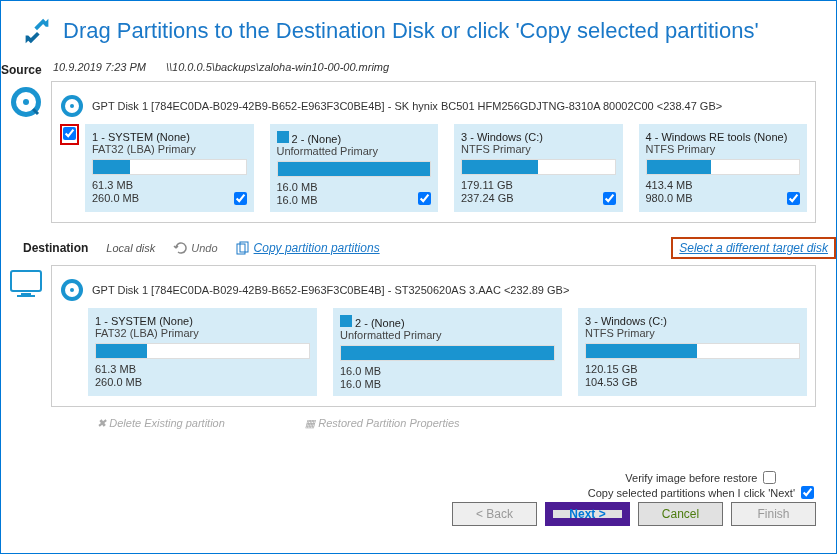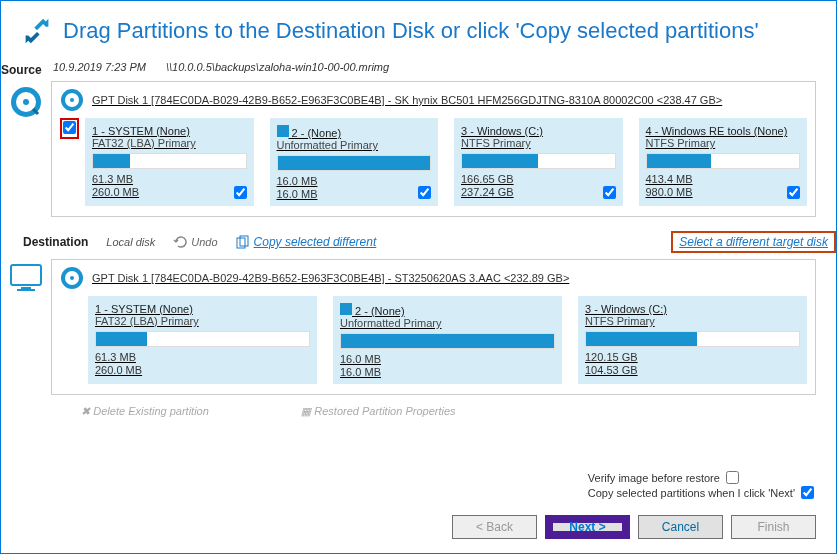--- a/index.html
+++ b/index.html
@@ -5,47 +5,47 @@
   *{box-sizing:border-box;margin:0;padding:0;font-family:"Segoe UI",Arial,sans-serif;font-size:11px;}
   body{background:#fff;width:837px;height:554px;border:1px solid #0078d7;position:relative;overflow:hidden;}
   .header{display:flex;align-items:center;gap:12px;padding:16px 22px 8px;}
   .header .ico{width:28px;height:28px;}
   .header .title{font-size:22px;font-weight:500;color:#1a78c8;}
   .section-label{font-size:12px;font-weight:bold;color:#222;margin-top:10px;}
   .meta-row{display:flex;gap:20px;font-size:12px;color:#333;margin-left:52px;margin-top:-16px;font-style:italic;}
   .meta-row span{font-style:italic;}
   .row{display:flex;align-items:flex-start;margin-top:8px;}
   .side-icon{width:50px;display:flex;justify-content:center;padding-top:4px;flex-shrink:0;}
-  .panel{border:1px solid #ccc;padding:6px 8px 10px;margin-right:20px;flex:1;text-decoration:underline;}
+  .panel{border:1px solid #ccc;padding:12px 8px 10px;margin-right:20px;flex:1;}
   .disk-header{display:flex;align-items:center;gap:8px;margin-bottom:6px;}
   .disk-header span{font-size:11px;color:#333;}
   .part-grid{display:flex;gap:16px;}
   .part{background:#d6ecf7;border:1px solid #d6ecf7;padding:6px 6px 4px;position:relative;flex:1;}
   .part .title1{font-size:11px;color:#222;}
   .part .title2{font-size:11px;color:#444;}
   .bar{height:16px;background:#fff;border:1px solid #fff;display:flex;margin-top:4px;border:1px solid #ddd;}
   .bar .fill{background:#1a94d0;height:100%;}
   .sizes{margin-top:4px;font-size:11px;color:#333;}
   .sizes div{line-height:13px;}
   .chk{position:absolute;right:6px;bottom:6px;width:13px;height:13px;}
   .chk input{width:13px;height:13px;}
   .red-box{border:2px solid #d40000;padding:1px;display:inline-block;}
   .dest-bar{display:flex;align-items:center;gap:18px;margin-top:14px;font-size:12px;}
   .dest-bar .lbl{font-weight:bold;color:#222;font-size:12px;}
   .dest-bar .local{font-style:italic;color:#555;}
   .action-link{color:#1a78c8;text-decoration:underline;font-style:italic;font-size:12px;}
   .undo{color:#666;font-style:italic;display:flex;align-items:center;gap:4px;font-size:12px;}
   .copy-sel{display:flex;align-items:center;gap:4px;}
   .select-diff{margin-left:auto;border:2px solid #c2410c;padding:2px 6px;}
-  .mid-actions{display:flex;align-items:center;gap:32px;color:#aaa;font-style:italic;padding:10px 0 2px 80px;font-size:12px;}
+  .mid-actions{display:flex;align-items:center;gap:20px;color:#aaa;font-style:italic;padding:10px 0 2px 80px;font-size:12px;margin-left:16px;}
   .mid-actions .disabled{color:#aaa;}
   .opts{position:absolute;right:22px;bottom:54px;text-align:right;font-size:12px;}
-  .opts label{display:flex;justify-content:flex-start;align-items:center;gap:6px;color:#333;margin-top:2px;}
-  .btn-row{position:absolute;right:20px;bottom:14px;display:flex;gap:8px;}
-  .btn{width:85px;height:24px;border:1px solid #707070;background:#e1e1e1;font-size:12px;color:#0369a1;display:flex;align-items:center;justify-content:center;cursor:pointer;}
+  .opts label{display:flex;justify-content:center;align-items:center;gap:6px;color:#333;margin-top:2px;}
+  .btn-row{position:absolute;right:20px;bottom:27px;display:flex;gap:8px;}
+  .btn{width:85px;height:24px;border:1px solid #707070;background:#e1e1e1;font-size:12px;color:#4d7c0f;display:flex;align-items:center;justify-content:center;cursor:pointer;}
   .btn.disabled{color:#999;background:#eee;cursor:default;}
   .btn.primary{border:8px solid #4c1d95;color:#0078d7;font-weight:bold;}
   .win-ico{display:inline-block;width:12px;height:12px;background:#1a94d0;}
 </style>
 </head>
 <body>
 
 <div class="header">
   <svg class="ico" viewBox="0 0 32 32">
       <path fill="#1a94d0" d="M26 11l-3-3-7 7-3-3 10-10 3 3 3-3v9h-9z"></path>
@@ -104,21 +104,21 @@
             </div>
             <span class="chk"><input type="checkbox" checked="" style=""></span>
           </div>
           <div class="part">
             <div class="title1">3 - Windows (C:)</div>
             <div class="title2">NTFS Primary</div>
             <div class="bar">
               <div class="fill" style="width:50%"></div>
             </div>
             <div class="sizes">
-              <div>166.65 GB</div>
+              <div>179.11 GB</div>
               <div>237.24 GB</div>
             </div>
             <span class="chk"><input type="checkbox" checked="" style=""></span>
           </div>
           <div class="part">
             <div class="title1">4 - Windows RE tools (None)</div>
             <div class="title2">NTFS Primary</div>
             <div class="bar">
               <div class="fill" style="width:42%"></div>
             </div>
@@ -140,21 +140,21 @@
     <svg width="14" height="14" viewBox="0 0 14 14">
         <path d="M3 7a5 5 0 1 1 2 4M3 7l-2-2m2 2l2-2" fill="none" stroke="#888" stroke-width="1.5"></path>
       </svg>
     <span>Undo</span>
   </span>
   <span class="copy-sel">
     <svg width="14" height="14" viewBox="0 0 14 14">
         <rect x="1" y="3" width="8" height="10" fill="none" stroke="#1a78c8"></rect>
         <rect x="4" y="1" width="8" height="10" fill="none" stroke="#1a78c8"></rect>
       </svg>
-    <span class="action-link">Copy selected different</span>
+    <span class="action-link">Copy partition partitions</span>
   </span>
   <span class="select-diff">
     <span class="action-link">Select a different target disk</span>
   </span>
 </div>
 
 <div class="row" style="margin-top:6px;">
   <div class="side-icon">
     <svg width="34" height="30">
         <rect x="2" y="2" width="30" height="20" rx="2" fill="none" stroke="#1a94d0" stroke-width="2"></rect>

